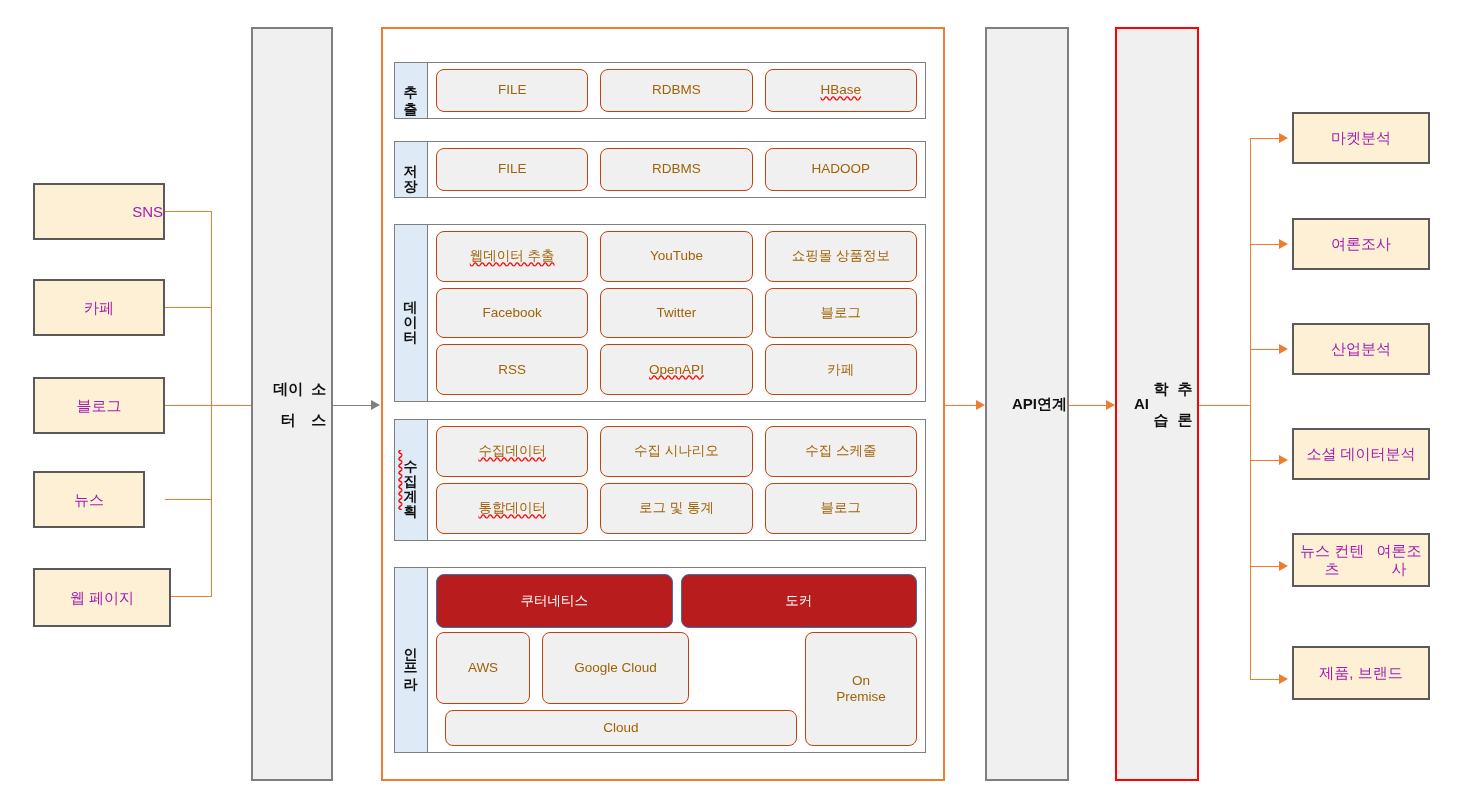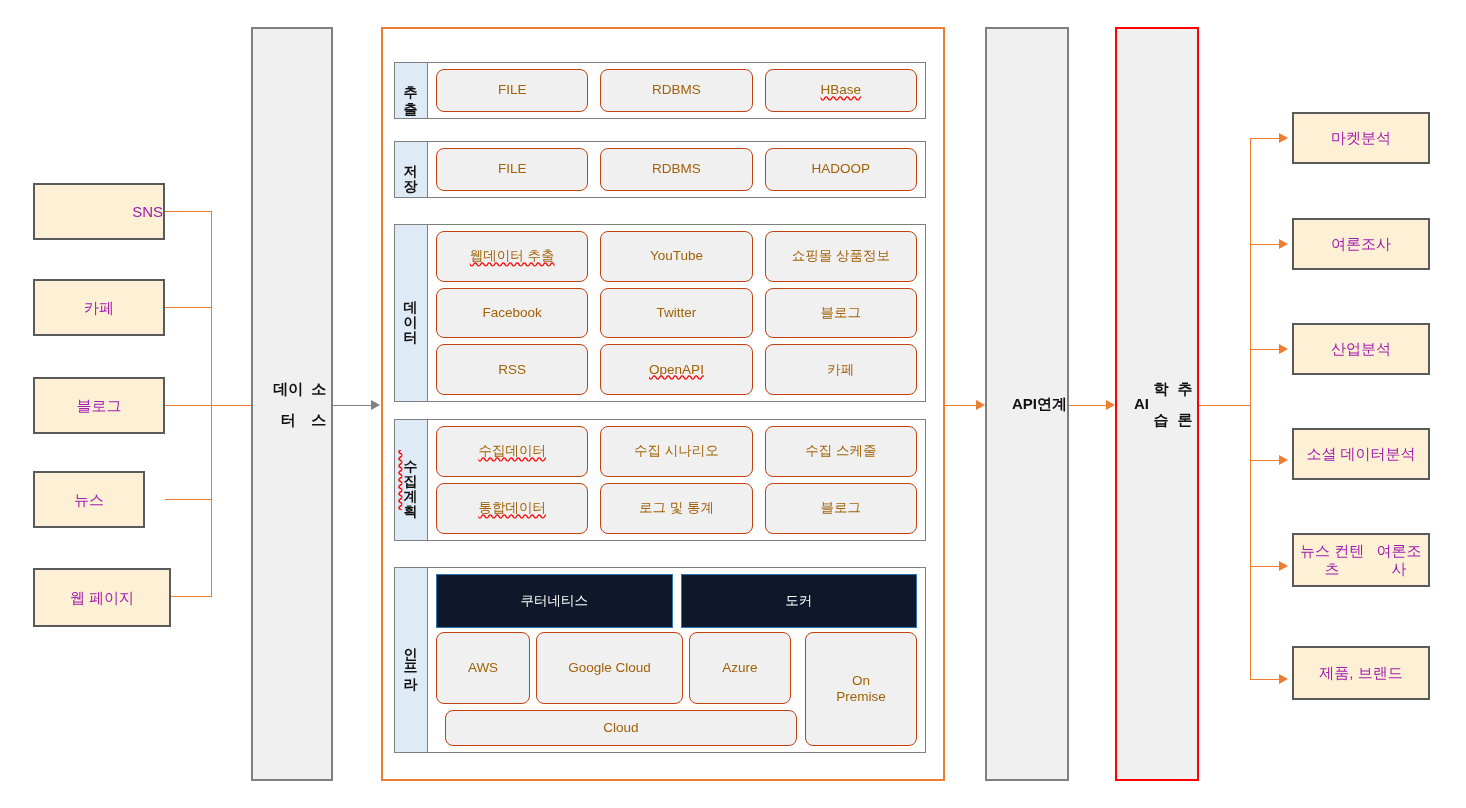--- a/index.html
+++ b/index.html
@@ -114,23 +114,23 @@
     color: #a16207;
     text-align: center;
     line-height: 1.2;
     min-height: 40px;
   }
   .chip.squig span {
     text-decoration: underline wavy #FF0000;
     text-decoration-skip-ink: none;
   }
   .chip.blue {
-    background: #0f172a;
+    background: #b91c1c;
     border: 1px solid #2E75B6;
-    border-radius: 0;
+    border-radius: 8px;
     color: #ffffff;
   }
 
   
   .infra-grid {
     display: flex;
     gap: 8px;
     flex: 1 1 auto;
   }
   .infra-left { flex: 1 1 auto; display: flex; flex-direction: column; gap: 6px; }
@@ -301,30 +301,27 @@
         <div class="sec-row" style="gap:8px; flex:0 0 54px;">
           <div class="chip blue">
             <span>쿠터네티스</span>
           </div>
           <div class="chip blue">
             <span>도커</span>
           </div>
         </div>
         <div class="infra-grid">
           <div class="infra-left">
-            <div class="sec-row" style="gap:6px;">
+            <div class="sec-row" style="">
               <div class="chip" style="flex:0 0 92px; min-height:36px;">
                 <span>AWS</span>
               </div>
               <div class="chip" style="flex:0 0 145px; min-height:36px;">
                 <span>Google Cloud</span>
               </div>
-              <div class="chip" style="flex:0 0 100px; min-height:36px;">
-                <span>Azure</span>
-              </div>
             </div>
             <div class="chip" style="min-height:34px;margin-left:9px;">
               <span>Cloud</span>
             </div>
           </div>
           <div class="infra-right">
             <div class="chip" style="flex:1 1 auto; flex-direction:column;">
               <span>On</span>
               <span>Premise</span>
             </div>

